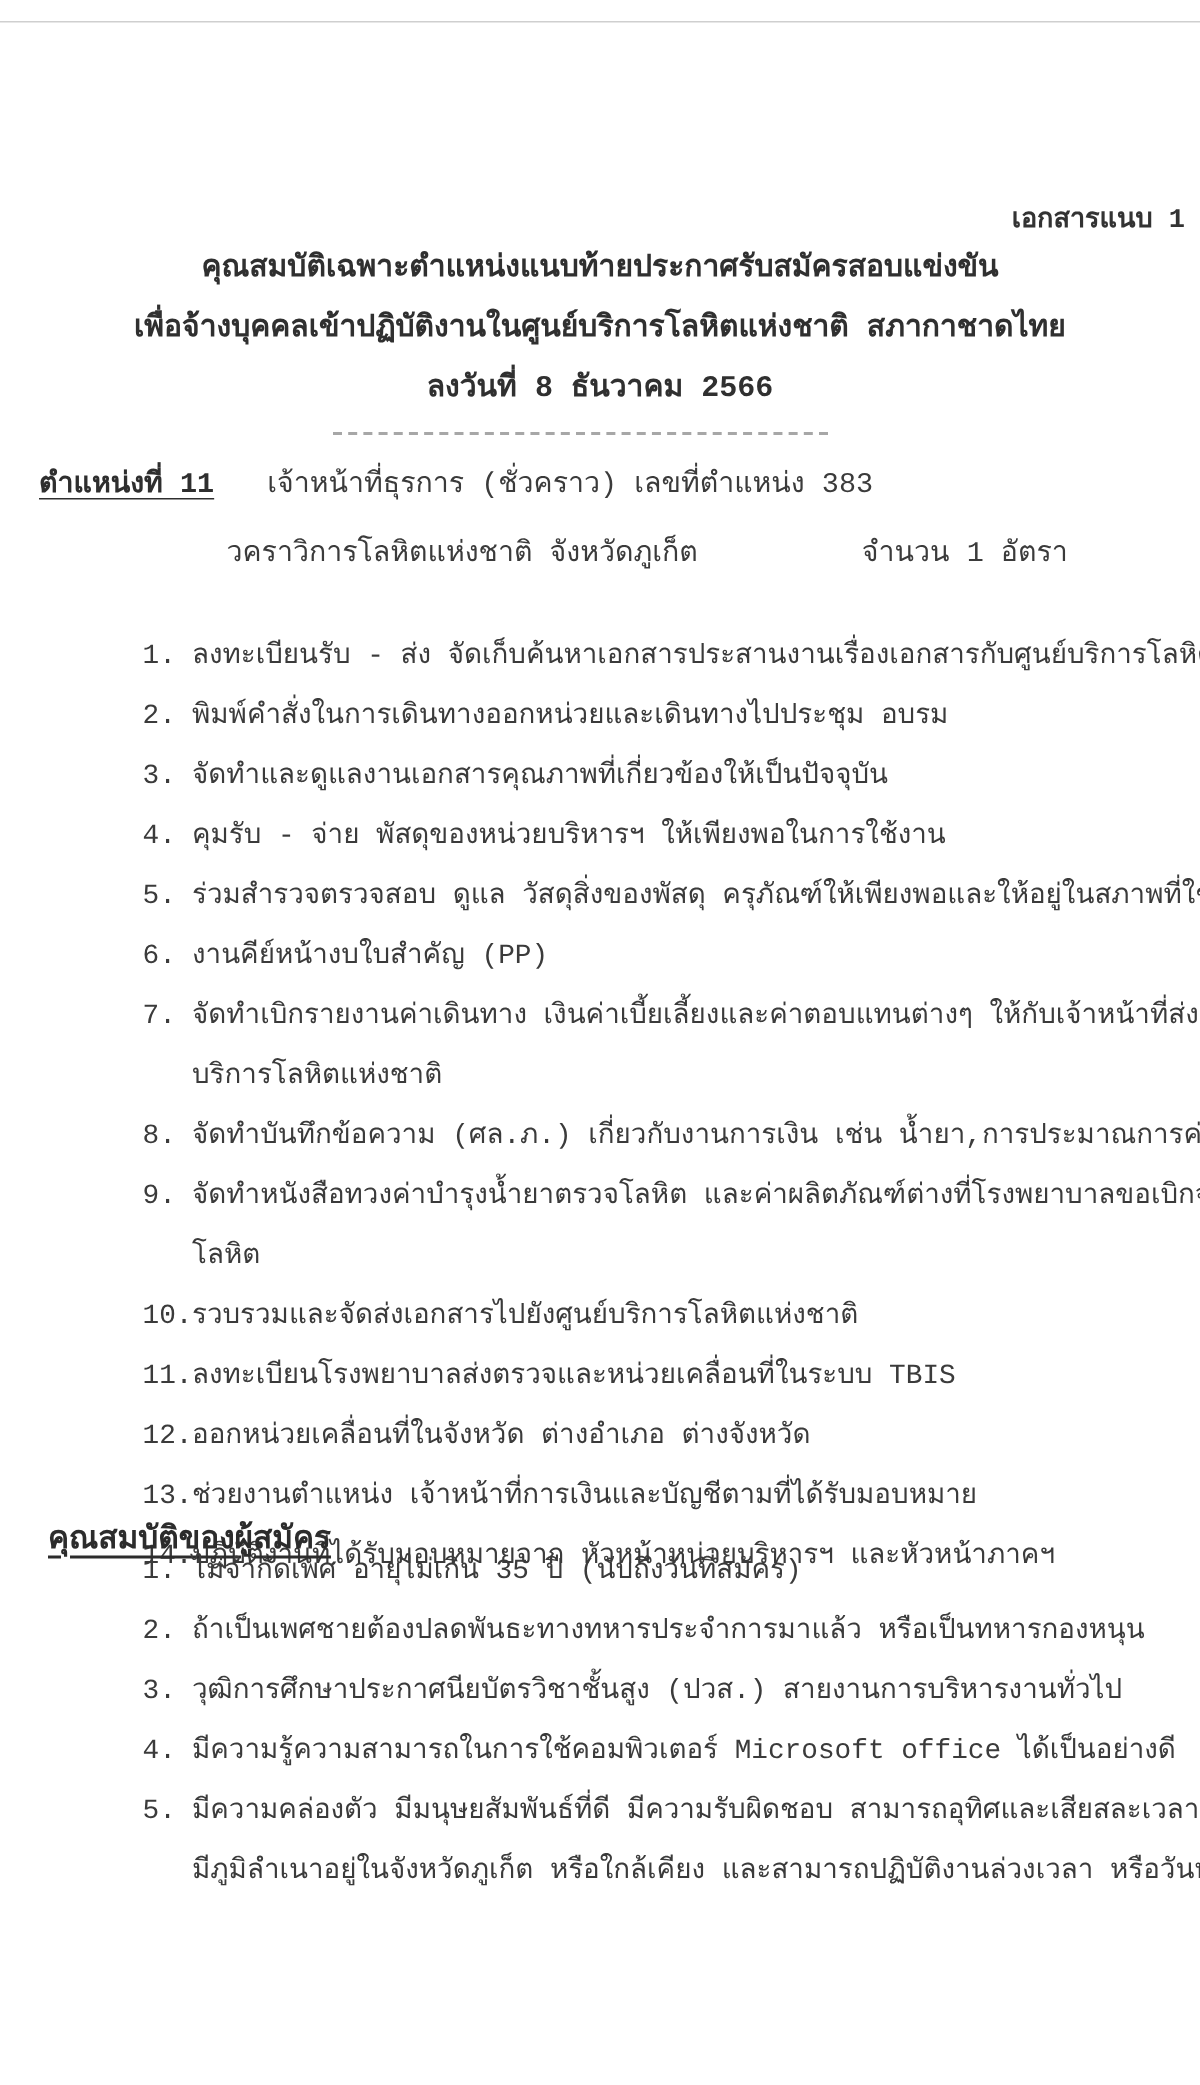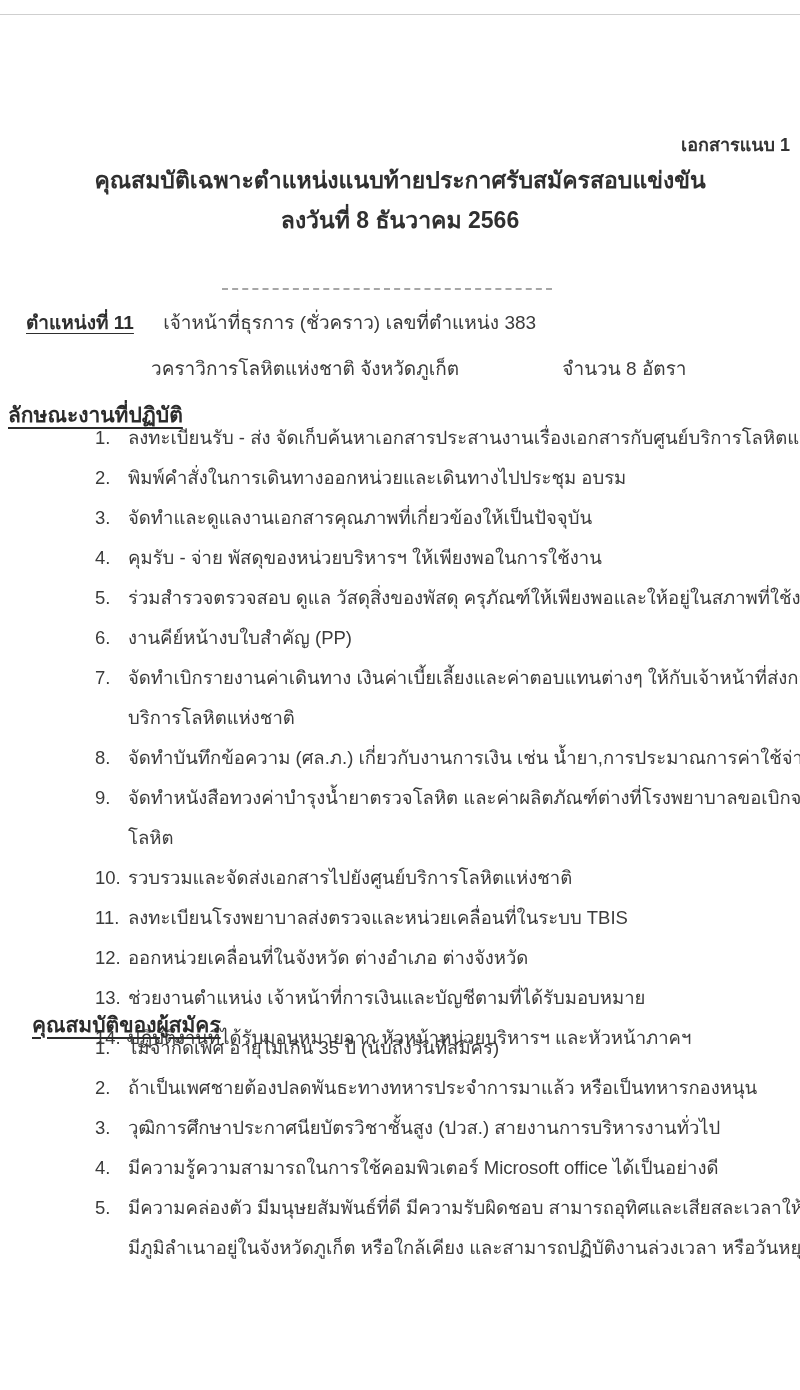--- a/index.html
+++ b/index.html
@@ -5,38 +5,38 @@
   html, body { margin: 0; padding: 0; }
   body {
     width: 800px;
     height: 1390px;
     background: #ffffff;
     overflow: hidden;
     font-family: "Liberation Sans", "DejaVu Sans", sans-serif;
     color: #3b3b3b;
     position: relative;
   }
-  .page { width: 800px; height: 1390px; position: relative; overflow: hidden; }
+  .page { width: 800px; height: 1390px; position: relative; overflow: hidden; font-family: Liberation Mono, monospace; }
 
   .top-rule {
     position: absolute; top: 14px; left: 0; width: 800px;
     border-top: 1px solid #cfcfcf; height: 0;
   }
 
   .attachment {
     position: absolute; top: 130px; right: 10px;
     font-size: 18px; font-weight: bold; color: #333;
   }
 
   .title-block {
     position: absolute; top: 160px; left: 0; width: 800px;
     text-align: center;
   }
   .title-line {
-    font-size: 23px; font-weight: bold; color: #303030;
+    font-size: 20px; font-weight: bold; color: #303030;
     line-height: 40px; white-space: nowrap;
   }
 
   .dashed-sep {
     position: absolute; top: 288px; left: 222px; width: 330px;
     border-top: 2px dashed #8a8a8a; height: 0; opacity: .75;
   }
 
   .pos-block { position: absolute; top: 308px; left: 16px; width: 800px; }
   .pos-row1 { line-height: 30px; font-size: 19px; white-space: nowrap; }
@@ -79,37 +79,37 @@
 <body>
 
 <div class="page">
 
   <div class="top-rule"></div>
 
   <div class="attachment">เอกสารแนบ 1</div>
 
   <div class="title-block">
     <div class="title-line">คุณสมบัติเฉพาะตำแหน่งแนบท้ายประกาศรับสมัครสอบแข่งขัน</div>
+    <div class="title-line">เพื่อจ้างบุคคลเข้าปฏิบัติงานในศูนย์บริการโลหิตแห่งชาติ สภากาชาดไทย</div>
     <div class="title-line">ลงวันที่ 8 ธันวาคม 2566</div>
   </div>
 
   <div class="dashed-sep"></div>
 
   <div class="pos-block">
     <div class="pos-row1">
       <span class="pos-label">ตำแหน่งที่ 11</span>
       <span class="pos-title">เจ้าหน้าที่ธุรการ (ชั่วคราว) เลขที่ตำแหน่ง 383</span>
     </div>
     <div class="pos-row2">
       <span class="pos-unit">วคราวิการโลหิตแห่งชาติ จังหวัดภูเก็ต</span>
-      <span class="pos-qty">จำนวน 8 อัตรา</span>
+      <span class="pos-qty">จำนวน 1 อัตรา</span>
     </div>
   </div>
 
-  <div class="sec-heading duties-heading">ลักษณะงานที่ปฏิบัติ</div>
 
   <ol class="doc-list duties-list">
     <li>ลงทะเบียนรับ - ส่ง จัดเก็บค้นหาเอกสารประสานงานเรื่องเอกสารกับศูนย์บริการโลหิตแห่งชาติ</li>
     <li>พิมพ์คำสั่งในการเดินทางออกหน่วยและเดินทางไปประชุม อบรม</li>
     <li>จัดทำและดูแลงานเอกสารคุณภาพที่เกี่ยวข้องให้เป็นปัจจุบัน</li>
     <li>คุมรับ - จ่าย พัสดุของหน่วยบริหารฯ ให้เพียงพอในการใช้งาน</li>
     <li>ร่วมสำรวจตรวจสอบ ดูแล วัสดุสิ่งของพัสดุ ครุภัณฑ์ให้เพียงพอและให้อยู่ในสภาพที่ใช้งานได้</li>
     <li>งานคีย์หน้างบใบสำคัญ (PP)</li>
     <li>จัดทำเบิกรายงานค่าเดินทาง เงินค่าเบี้ยเลี้ยงและค่าตอบแทนต่างๆ ให้กับเจ้าหน้าที่ส่งการเงิน ศูนย์บริการโลหิตแห่งชาติ</li>
     <li>จัดทำบันทึกข้อความ (ศล.ภ.) เกี่ยวกับงานการเงิน เช่น น้ำยา,การประมาณการค่าใช้จ่าย</li>

